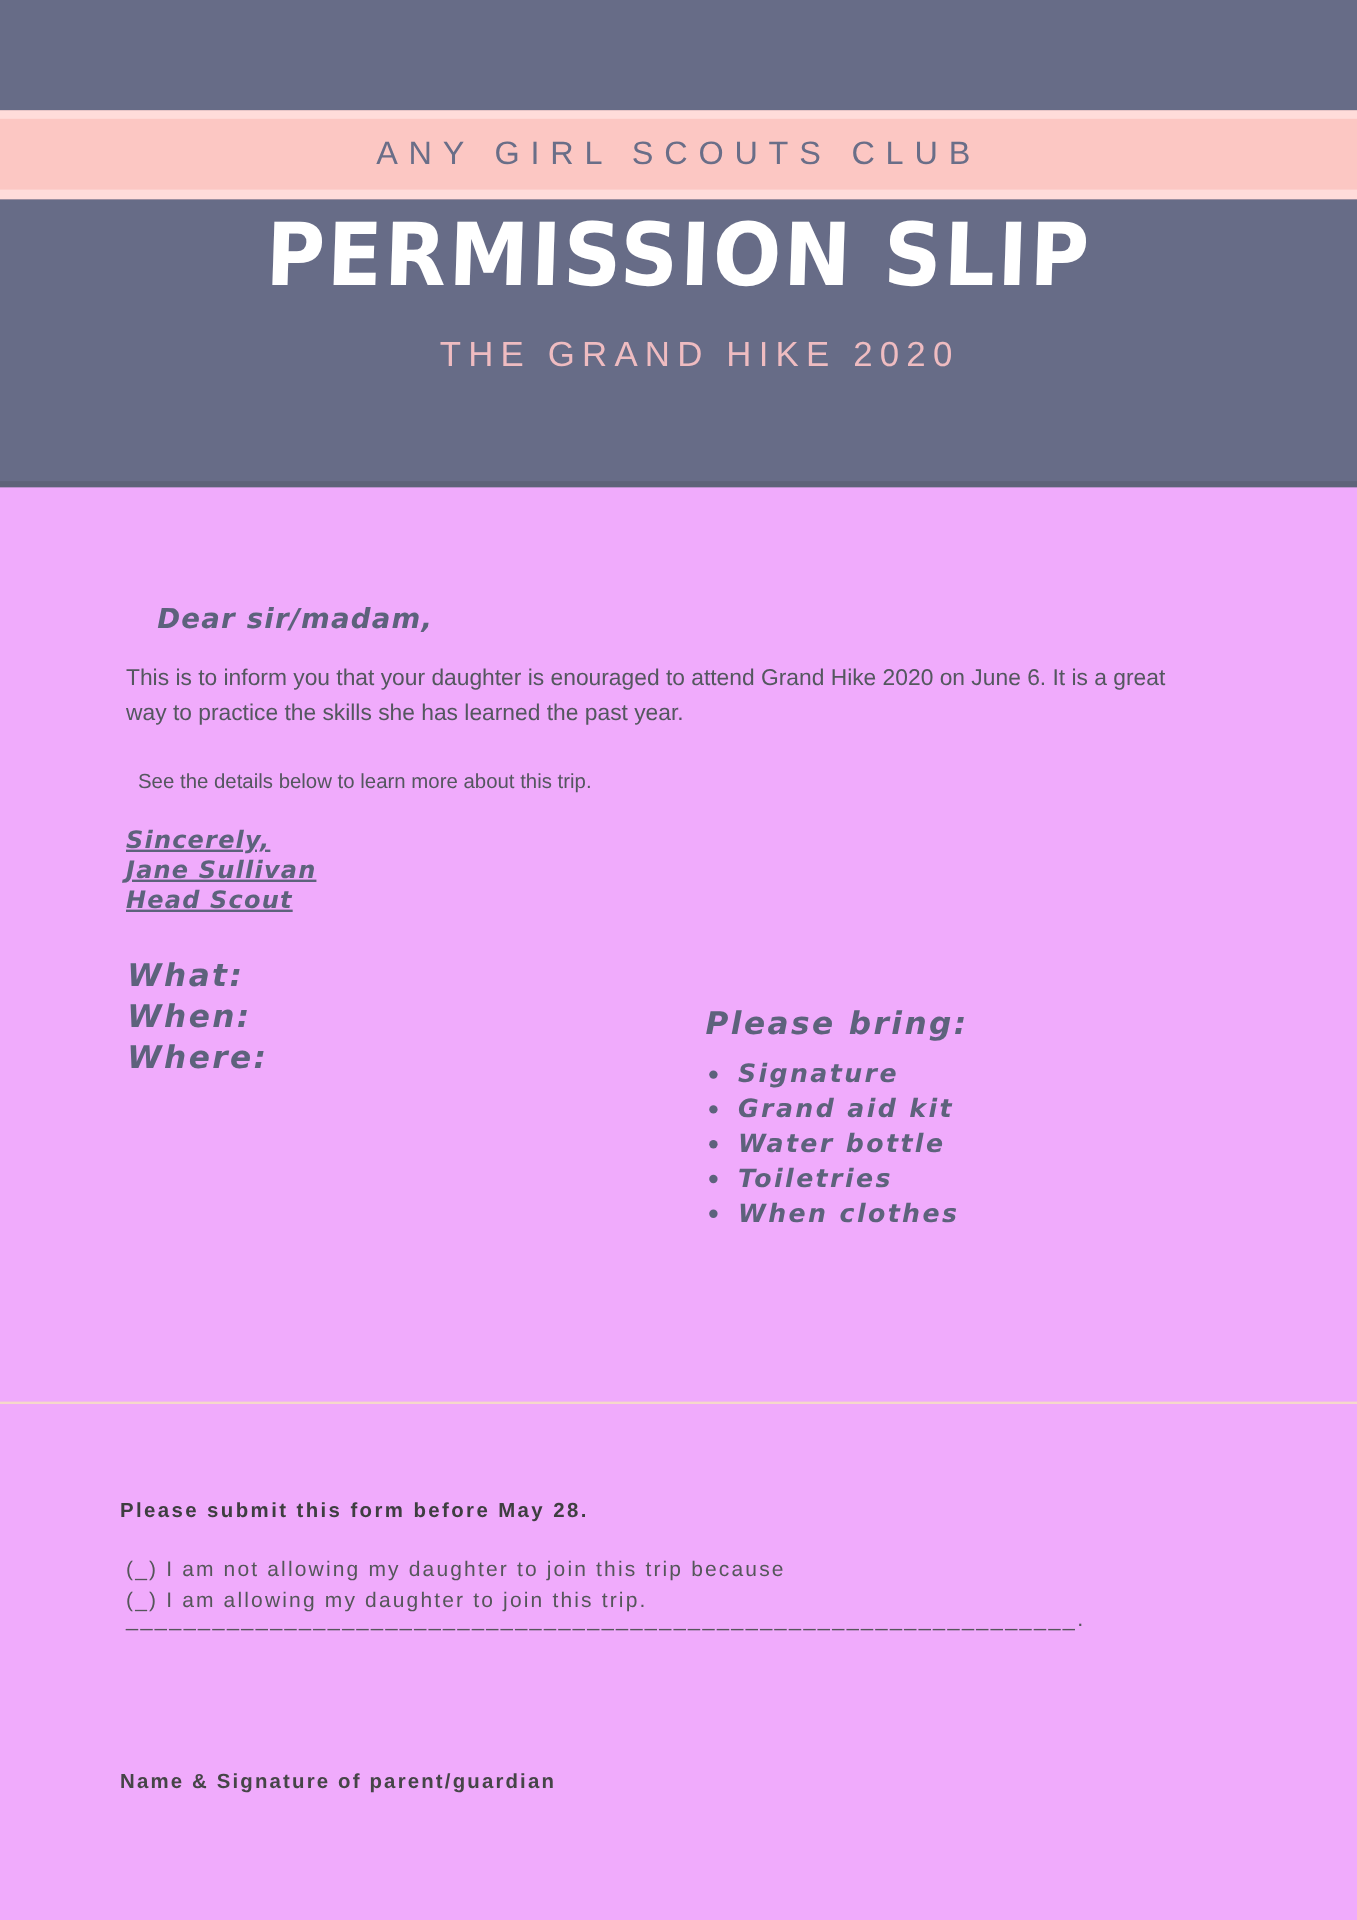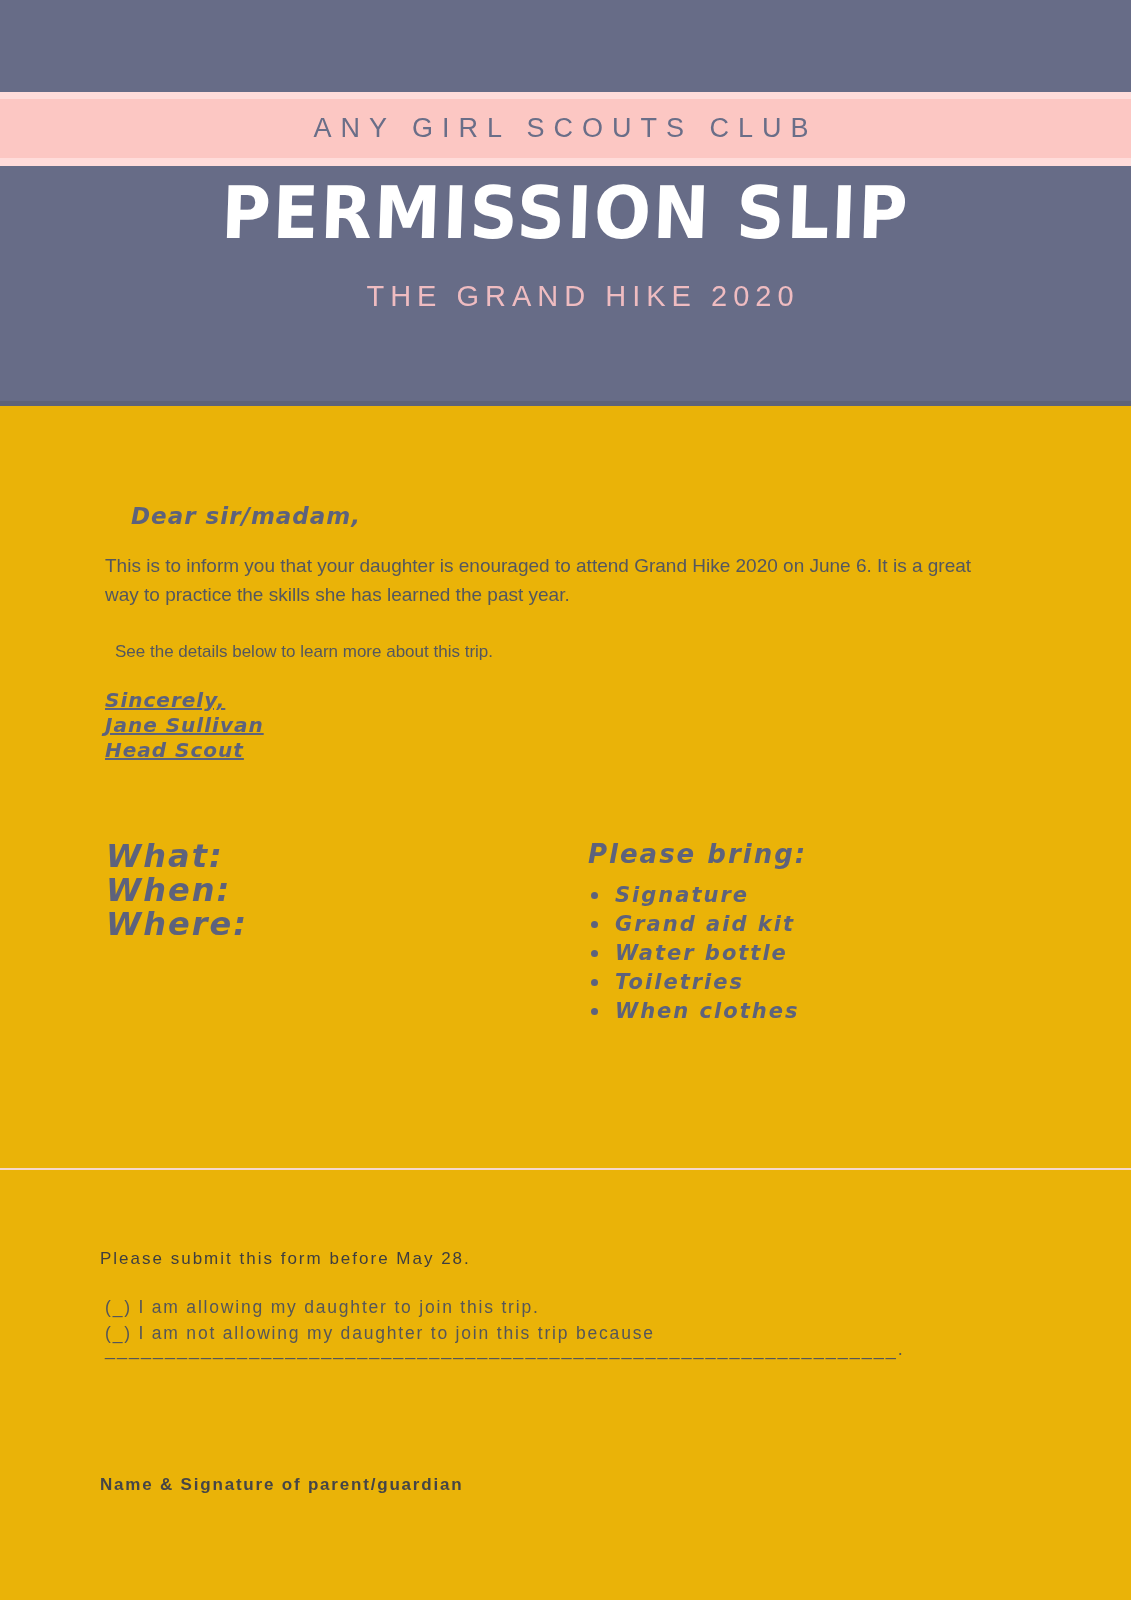--- a/index.html
+++ b/index.html
@@ -1,19 +1,19 @@
 <!DOCTYPE html>
 <html><head>
 <meta charset="utf-8">
 <style>
   html,body{margin:0;padding:0;background:#ffffff;}
   .page{
     position:relative;
     width:1131px;height:1600px;
-    background:#eab308;
+    background:#f0abfc;
     font-family:"Liberation Sans", sans-serif;
     overflow:hidden;
   }
   
   .masthead{
     position:absolute;top:0;left:0;right:0;height:401px;
     background:#676c87;
     border-bottom:5px solid #5e6379;
   }
   .club-band{
@@ -56,22 +56,22 @@
   .details-note{
     position:absolute;top:637px;left:115px;width:900px;margin:0;
     color:#54575f;font-size:17px;line-height:29px;
   }
   .signoff{
     position:absolute;top:688px;left:105px;
     font-size:20px;line-height:25px;letter-spacing:1px;text-decoration:underline;
   }
   
   .fields{
-    position:absolute;top:839px;left:106px;
-    font-size:32px;line-height:34px;letter-spacing:2px;
+    position:absolute;top:797px;left:106px;
+    font-size:26px;line-height:34px;letter-spacing:2px;
   }
   .bring-heading{
     position:absolute;top:839px;left:588px;
     font-size:26px;letter-spacing:2px;
   }
   .bring-list{
     position:absolute;top:881px;left:591px;
     list-style:none;margin:0;padding:0;
     font-size:21px;line-height:29px;letter-spacing:2px;
   }
@@ -80,21 +80,21 @@
     width:7px;height:7px;border-radius:50%;
     background:#5d627c;margin:11px 17px 0 0;flex:0 0 auto;
   }
   
   .divider{
     position:absolute;top:1168px;left:0;width:1131px;
     border:none;border-top:2px solid #f6d8cb;margin:0;
   }
   .submit-note{
     position:absolute;top:1249px;left:100px;
-    color:#3e3e40;font-weight:normal;font-size:17px;letter-spacing:2px;
+    color:#3e3e40;font-weight:bold;font-size:17px;letter-spacing:2px;
   }
   .options{
     position:absolute;top:1295px;left:105px;
     color:#55565a;font-size:17.5px;letter-spacing:1.8px;line-height:25.5px;
     white-space:nowrap;
   }
   .blank-line{
     position:absolute;top:1339px;left:105px;
     color:#55565a;font-size:18px;letter-spacing:2px;white-space:nowrap;
   }
@@ -160,22 +160,22 @@
       </li>
     </ul>
   </main>
 
   <hr class="divider">
 
   <section>
     <div class="submit-note">Please submit this form before May 28.</div>
 
     <div class="options">
+      <div>(_) I am not allowing my daughter to join this trip because</div>
       <div>(_) I am allowing my daughter to join this trip.</div>
-      <div>(_) I am not allowing my daughter to join this trip because</div>
     </div>
 
     <div class="blank-line">__________________________________________________________________.</div>
 
     <div class="signature-label">Name &amp; Signature of parent/guardian</div>
   </section>
 
 </div>
 
 </body></html>

